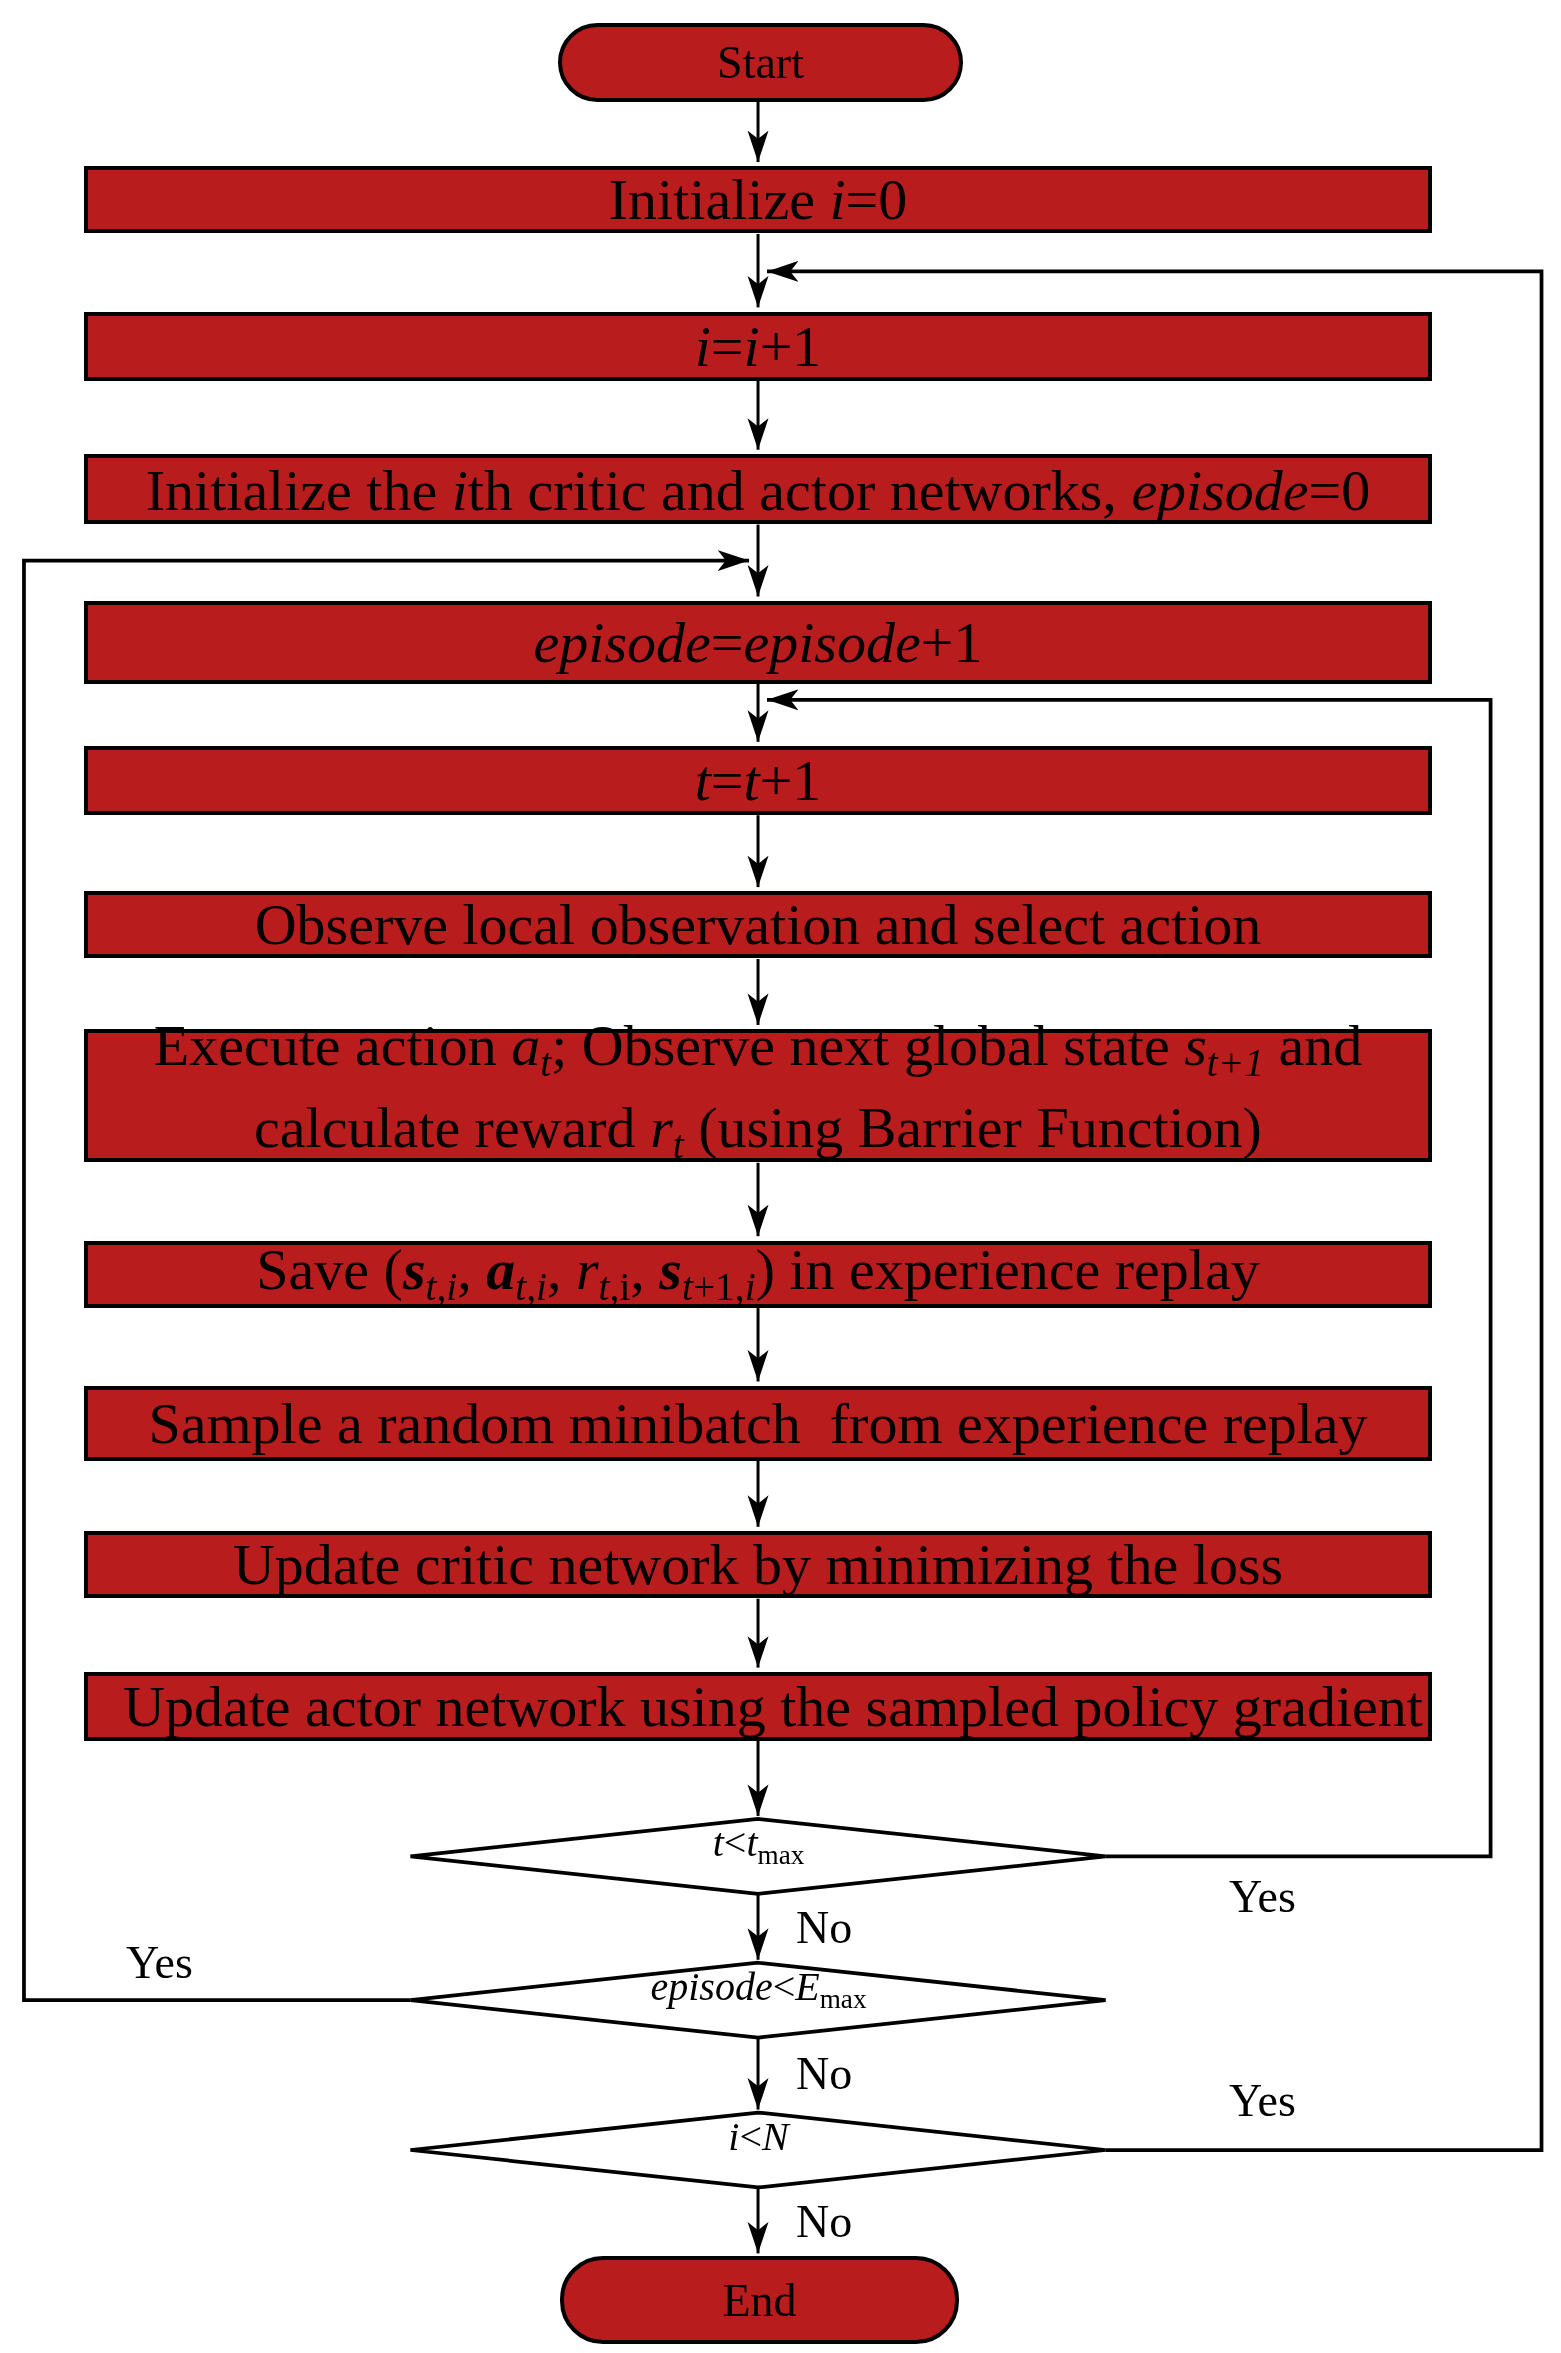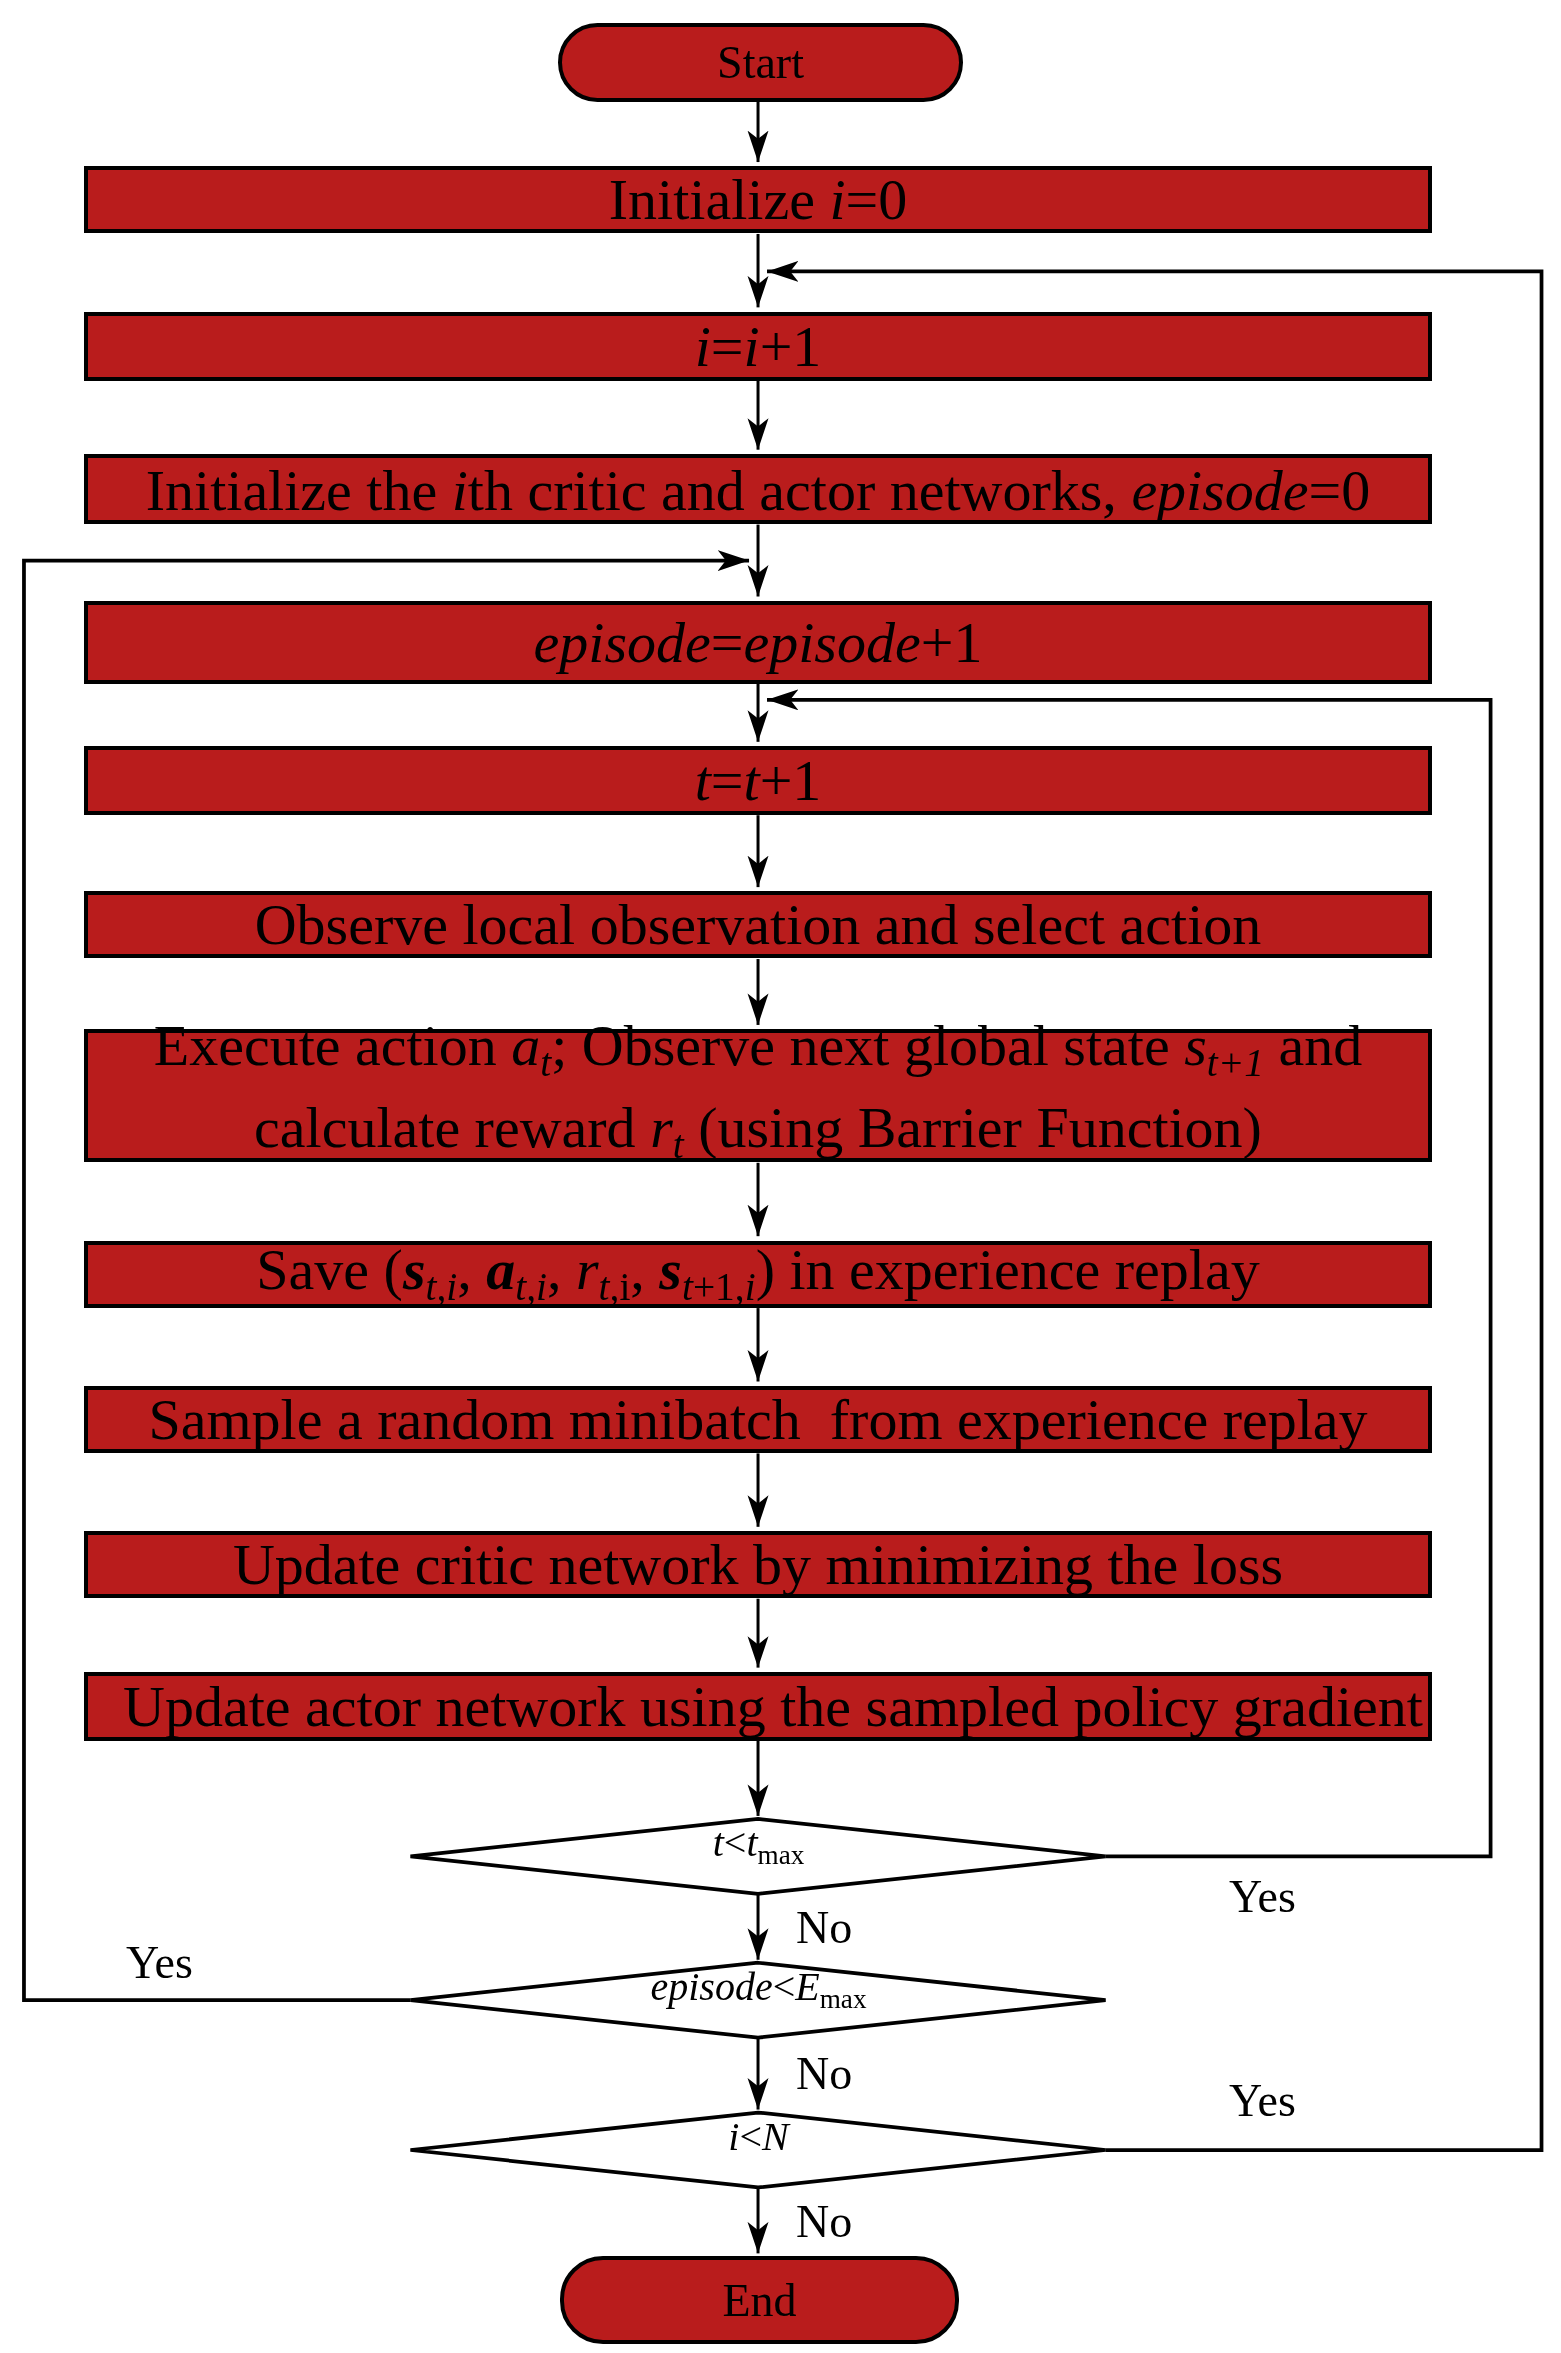--- a/index.html
+++ b/index.html
@@ -79,21 +79,21 @@
   </div>
   <div class="node proc" style="top:891px;height:67px;">
     <span><span>Observe local observation and select action</span></span>
   </div>
   <div class="node proc twoline" style="top:1029px;height:133px;">
     <span><span>Execute action </span><span class="it">a</span><span class="sb it">t</span><span>; Observe next global state </span><span class="it">s</span><span class="sb it">t+1</span><span> and</span><br><span>calculate reward </span><span class="it">r</span><span class="sb it">t</span><span> (using Barrier Function)</span></span>
   </div>
   <div class="node proc" style="top:1241px;height:67px;">
     <span><span>Save (</span><span class="it bo">s</span><span class="sb it">t,i</span><span>, </span><span class="it bo">a</span><span class="sb it">t,i</span><span>, </span><span class="it">r</span><span class="sb it">t,</span><span class="sb">i</span><span>, </span><span class="it bo">s</span><span class="sb it">t</span><span class="sb">+1,</span><span class="sb it">i</span><span>) in experience replay</span></span>
   </div>
-  <div class="node proc" style="top:1386px;height:67px;">
+  <div class="node proc" style="top:1386px;height:75px;">
     <span><span>Sample a random minibatch&nbsp; from experience replay</span></span>
   </div>
   <div class="node proc" style="top:1531px;height:67px;">
     <span><span>Update critic network by minimizing the loss</span></span>
   </div>
   <div class="node proc" style="top:1672px;height:69px;padding-left:30px;">
     <span><span>Update actor network using the sampled policy gradient</span></span>
   </div>
 
   <div class="dtext" style="top:1819px;height:75px;">

